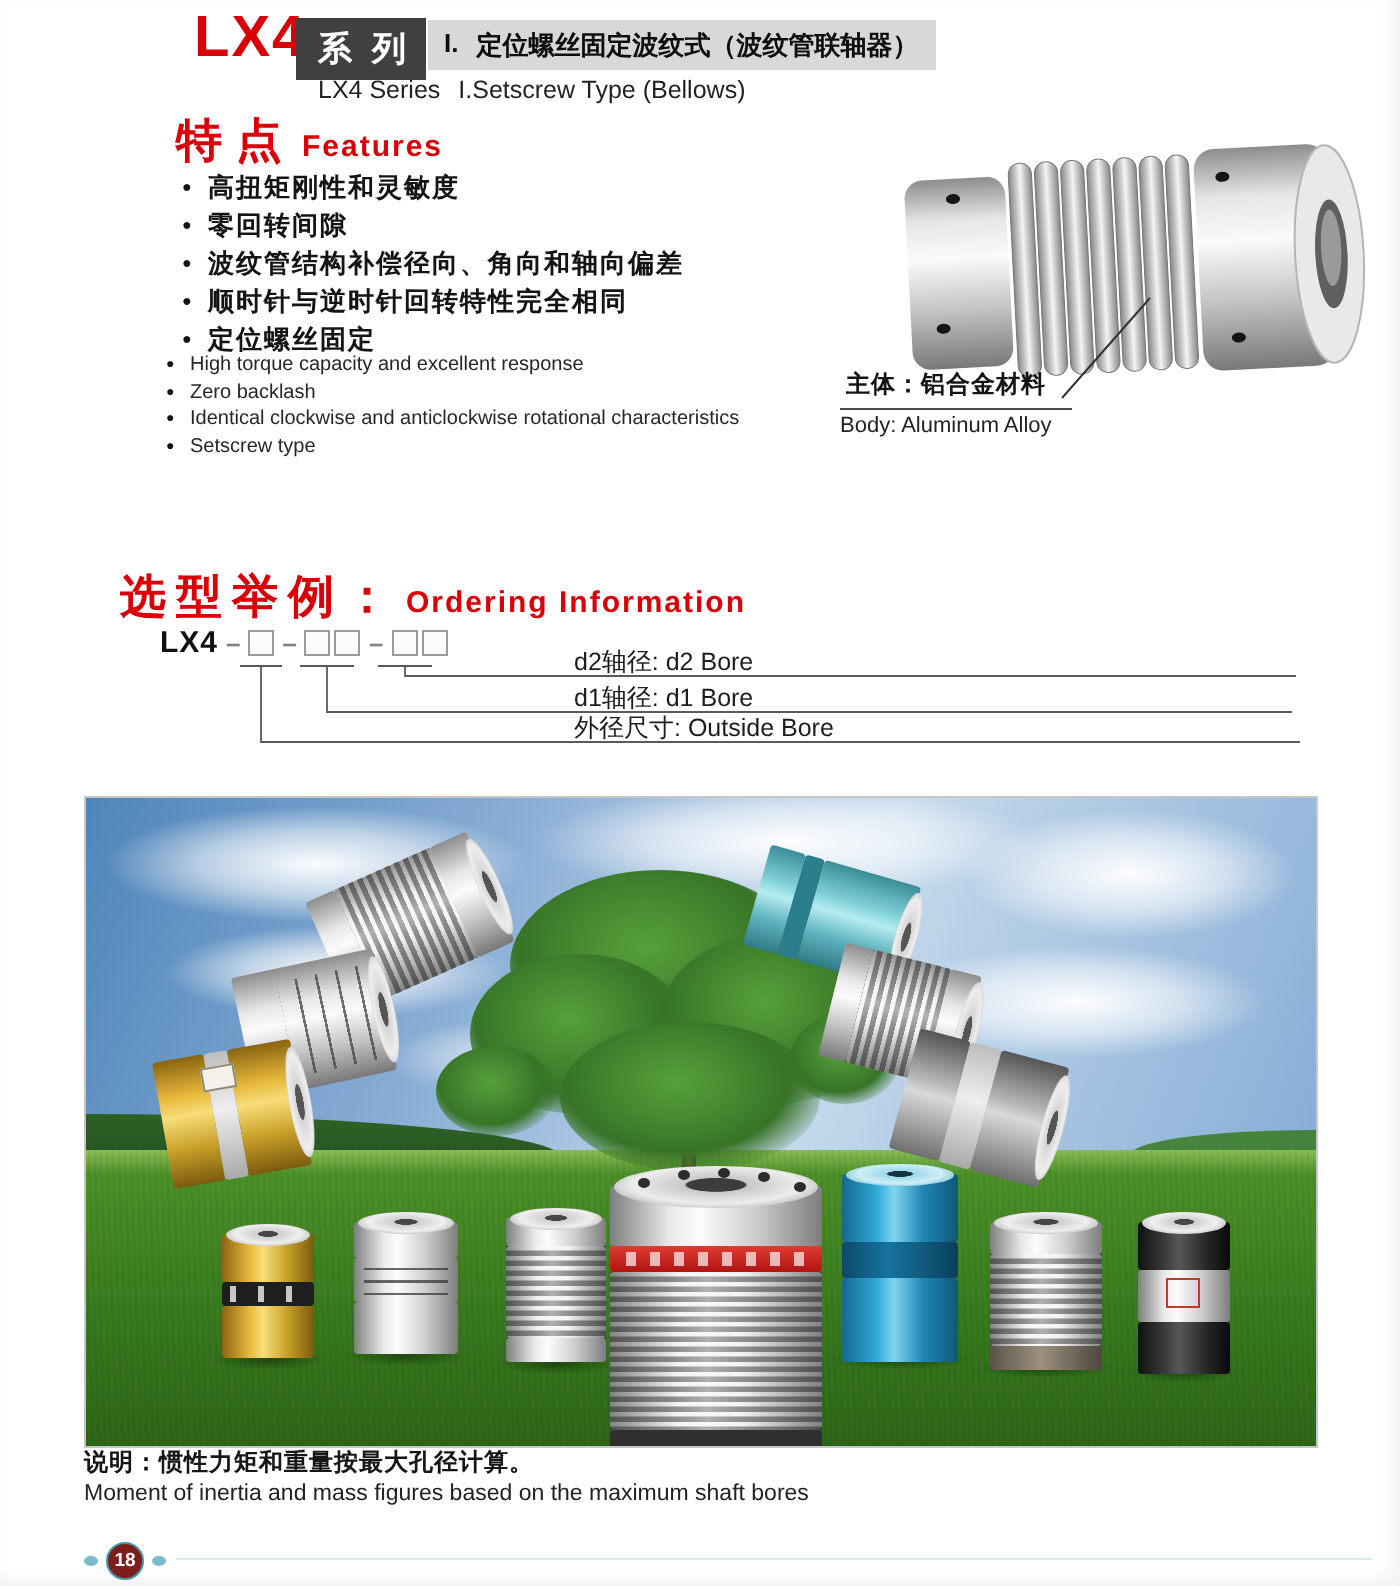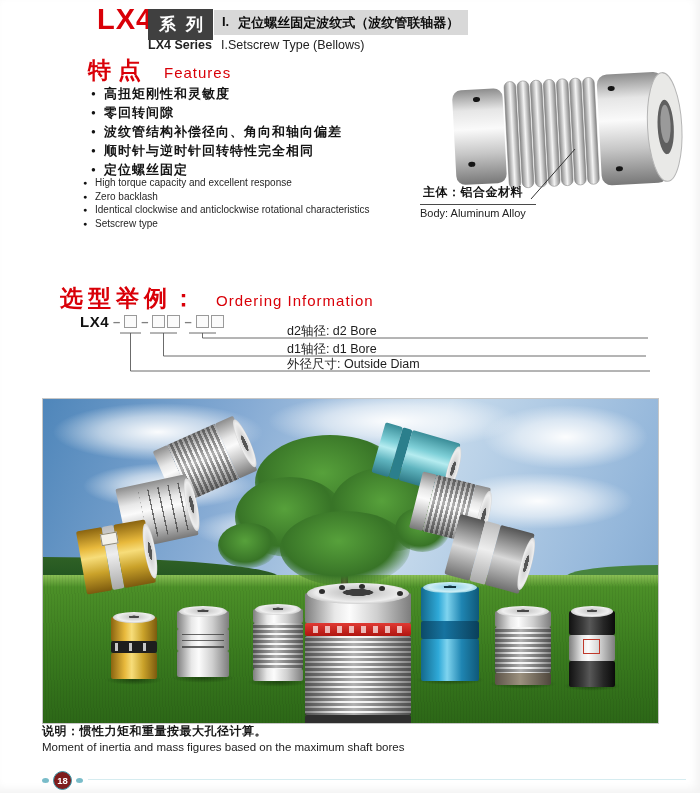--- a/index.html
+++ b/index.html
@@ -8,29 +8,29 @@
     font-family:"Liberation Sans","DejaVu Sans",sans-serif; color:#1a1a1a;
     box-shadow: inset -4px -4px 8px rgba(0,0,0,.05);
   }
   :root { --red:#d90008; }
 
   
   .brand { position:absolute; left:97px; top:3px; font-size:29px; font-weight:bold; color:var(--red); letter-spacing:1px; }
   .series-box { position:absolute; left:148px; top:9px; background:#404040; color:#fff; font-size:17px; font-weight:bold; letter-spacing:10px; padding:4px 0 4px 11px; }
   .cn-bar { position:absolute; left:214px; top:10px; background:#d8d8d8; color:#0e0e0e; font-size:13px; font-weight:bold; padding:4px 9px 3px 8px; display:flex; gap:9px; white-space:nowrap; }
   .en-line { position:absolute; left:148px; top:38px; font-size:12.5px; color:#222; display:flex; white-space:nowrap; }
-  .en-line .en-series { font-weight:bold; }
+  .en-line .en-series { font-weight:normal;margin-left:11px; }
   .en-line .en-numeral { margin-left:9px; }
   .en-line .en-title2 { margin-left:0; }
 
   
   .feat-head, .ord-head { position:absolute; display:flex; align-items:baseline; color:var(--red); white-space:nowrap; }
   .feat-head { left:88px; top:55px; }
   .head-cn { font-size:23px; font-weight:bold; letter-spacing:7px; }
-  .head-en { font-size:15px; font-weight:normal; letter-spacing:1px; margin-left:16px; }
+  .head-en { font-size:15px; font-weight:bold; letter-spacing:1px; margin-left:3px; }
   .cn-list { position:absolute; left:91px; top:84px; margin:0; padding:0; list-style:none; font-size:13px; font-weight:600; color:#141414; }
   .cn-list li { position:relative; padding-left:13px; line-height:19px; letter-spacing:1px; }
   .cn-list li::before { content:"●"; position:absolute; left:0; top:0; font-size:8px; line-height:19px; color:#111; }
   .en-list { position:absolute; left:83px; top:176px; margin:0; padding:0; list-style:none; font-size:10px; color:#262626; width:398px; }
   .en-list li { position:relative; padding-left:12px; line-height:13.6px; }
   .en-list li::before { content:"●"; position:absolute; left:0; top:0; font-size:7px; line-height:13.6px; color:#111; }
 
   
   .product-fig { position:absolute; left:444px; top:54px; width:250px; height:154px; }
   .callout { position:absolute; left:420px; top:184px; width:116px; }
@@ -211,21 +211,21 @@
         </span>
         <span class="dash">–</span>
         <span class="cgroup">
           <span class="cbox"></span>
           <span class="cbox"></span>
         </span>
       </span>
   </div>
   <div class="ord-label l0">d2轴径: d2 Bore</div>
   <div class="ord-label l1">d1轴径: d1 Bore</div>
-  <div class="ord-label l2">外径尺寸: Outside Diam</div>
+  <div class="ord-label l2">外径尺寸: Outside Bore</div>
 
   <svg class="overlay" viewBox="0 0 700 793">
     <path d="M120 333 H141 M130.5 333 V371 H650" stroke="#5a5a5a" stroke-width=".9" fill="none"></path>
     <path d="M150 333 H177 M163.5 333 V356 H646" stroke="#5a5a5a" stroke-width=".9" fill="none"></path>
     <path d="M189 333 H216 M202.5 333 V338 H648" stroke="#5a5a5a" stroke-width=".9" fill="none"></path>
     <path d="M531 199 L575 149" stroke="#333" stroke-width="1" fill="none"></path>
   </svg>
 
   <div class="photo">
     <div class="cloud" style="left:10px;top:4px;width:210px;height:58px;"></div>

